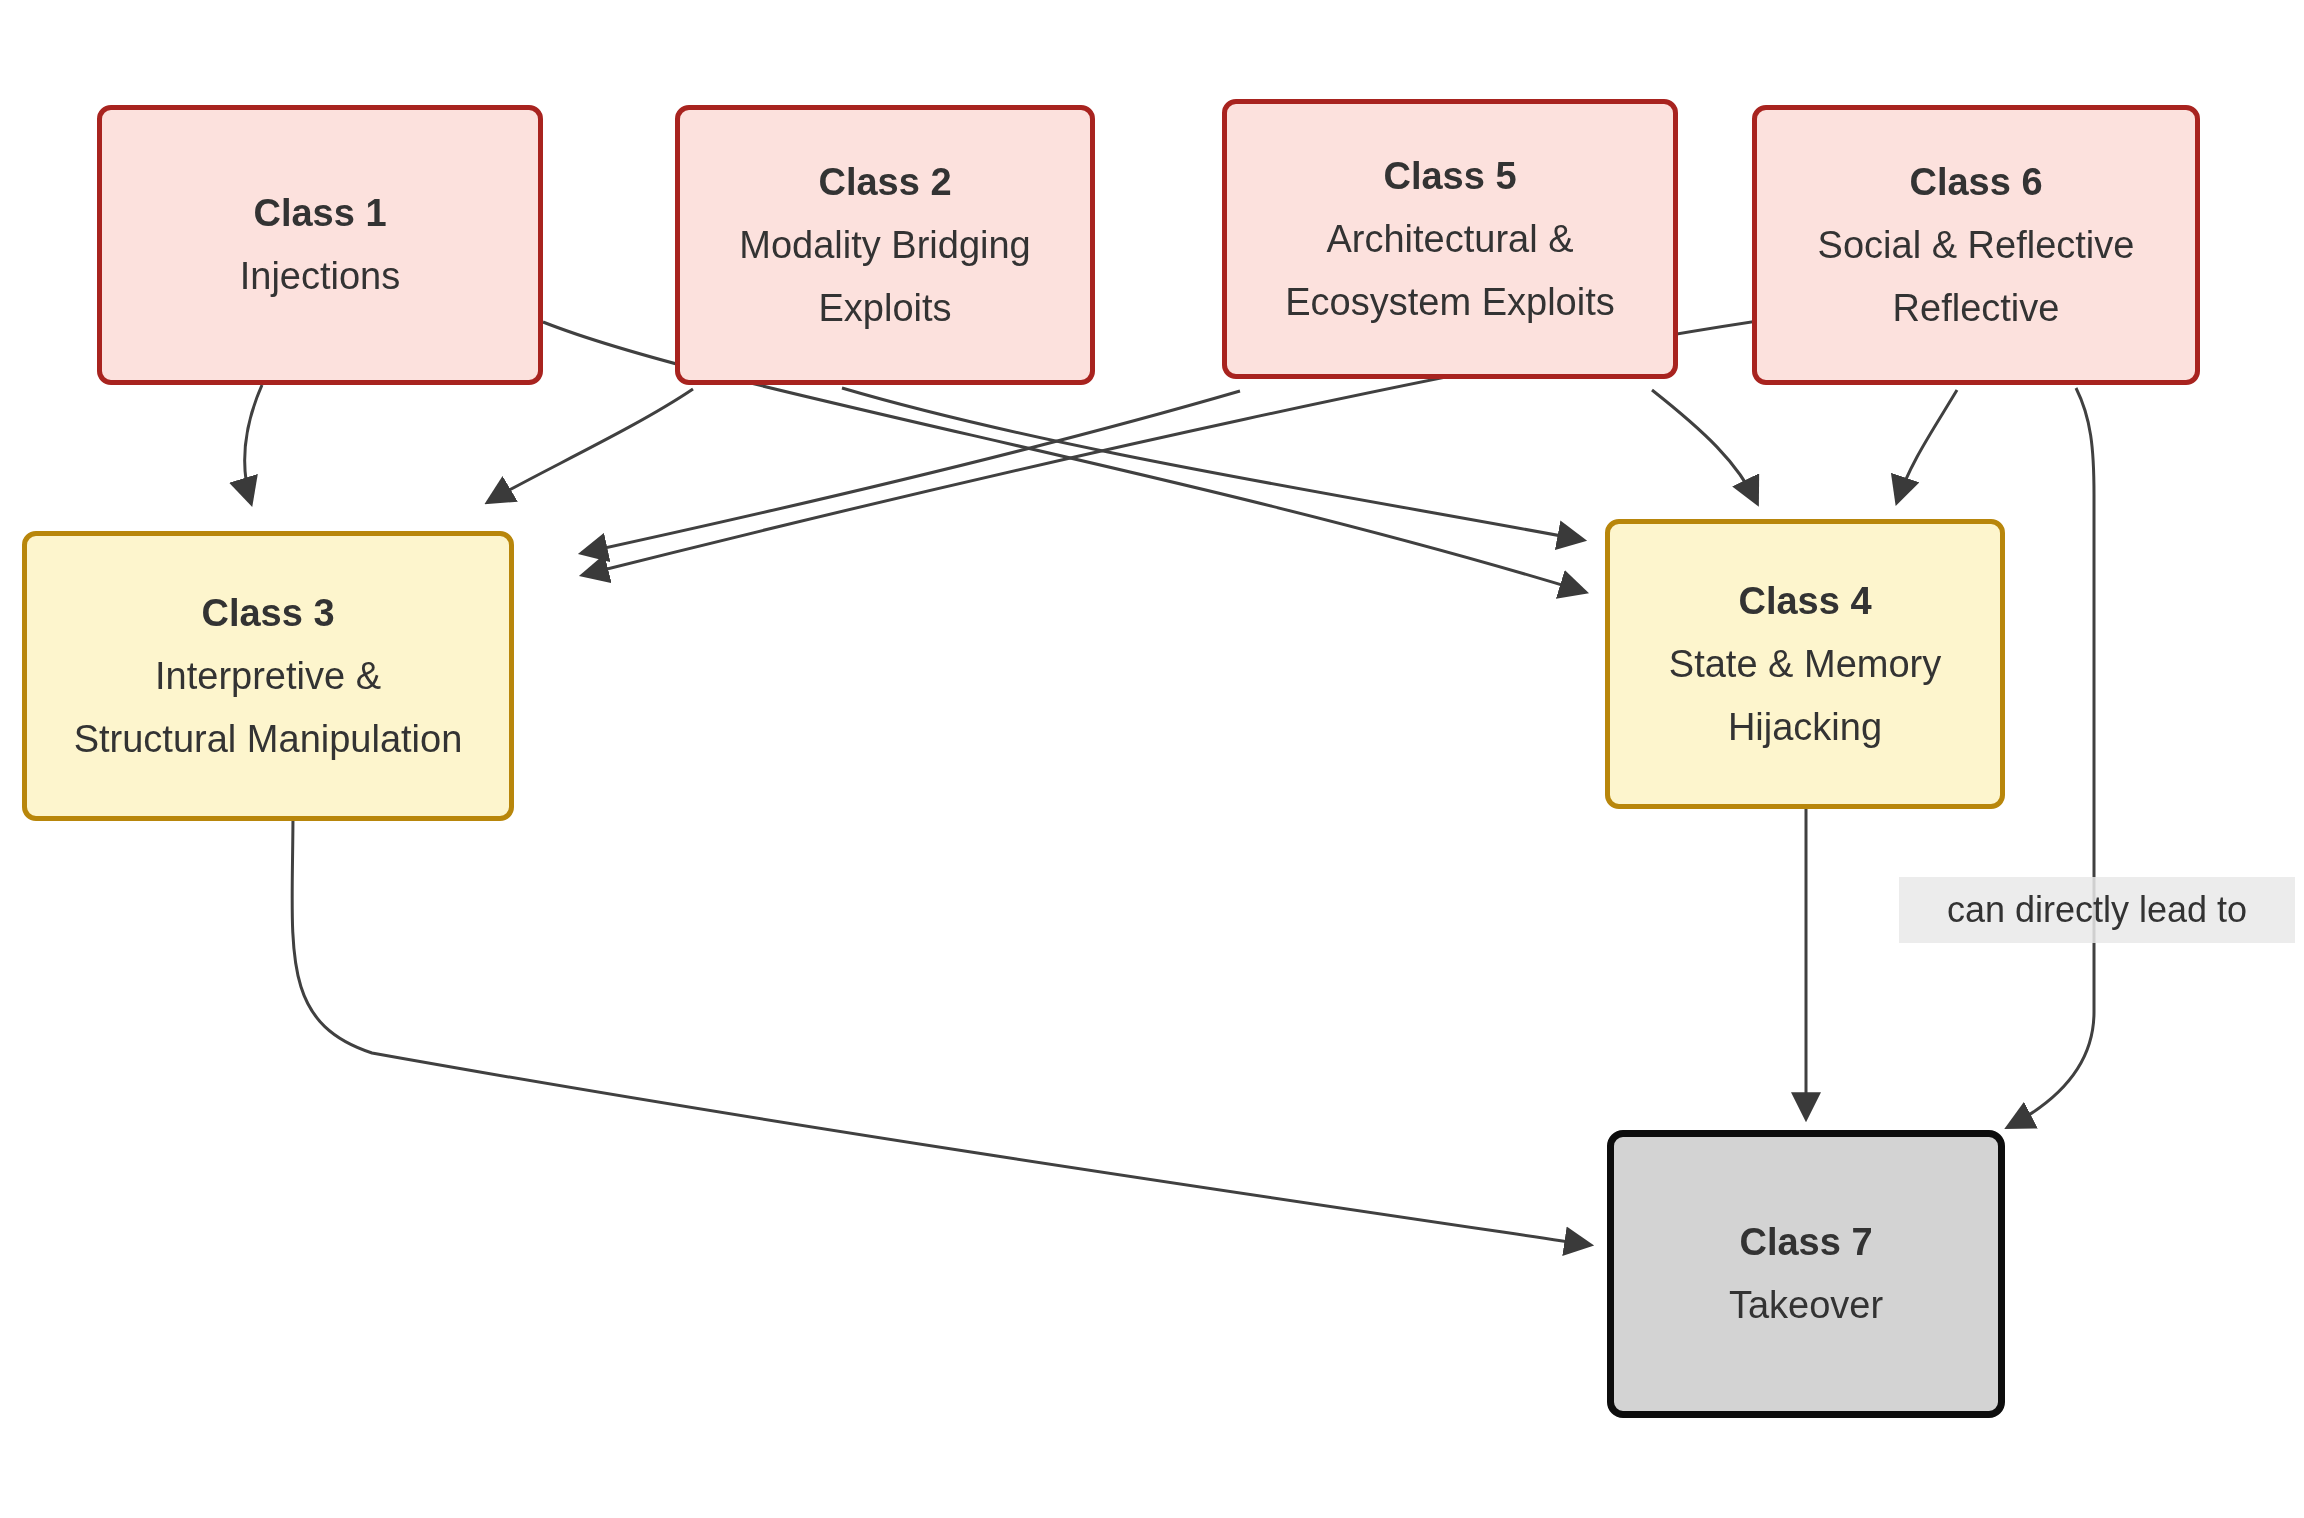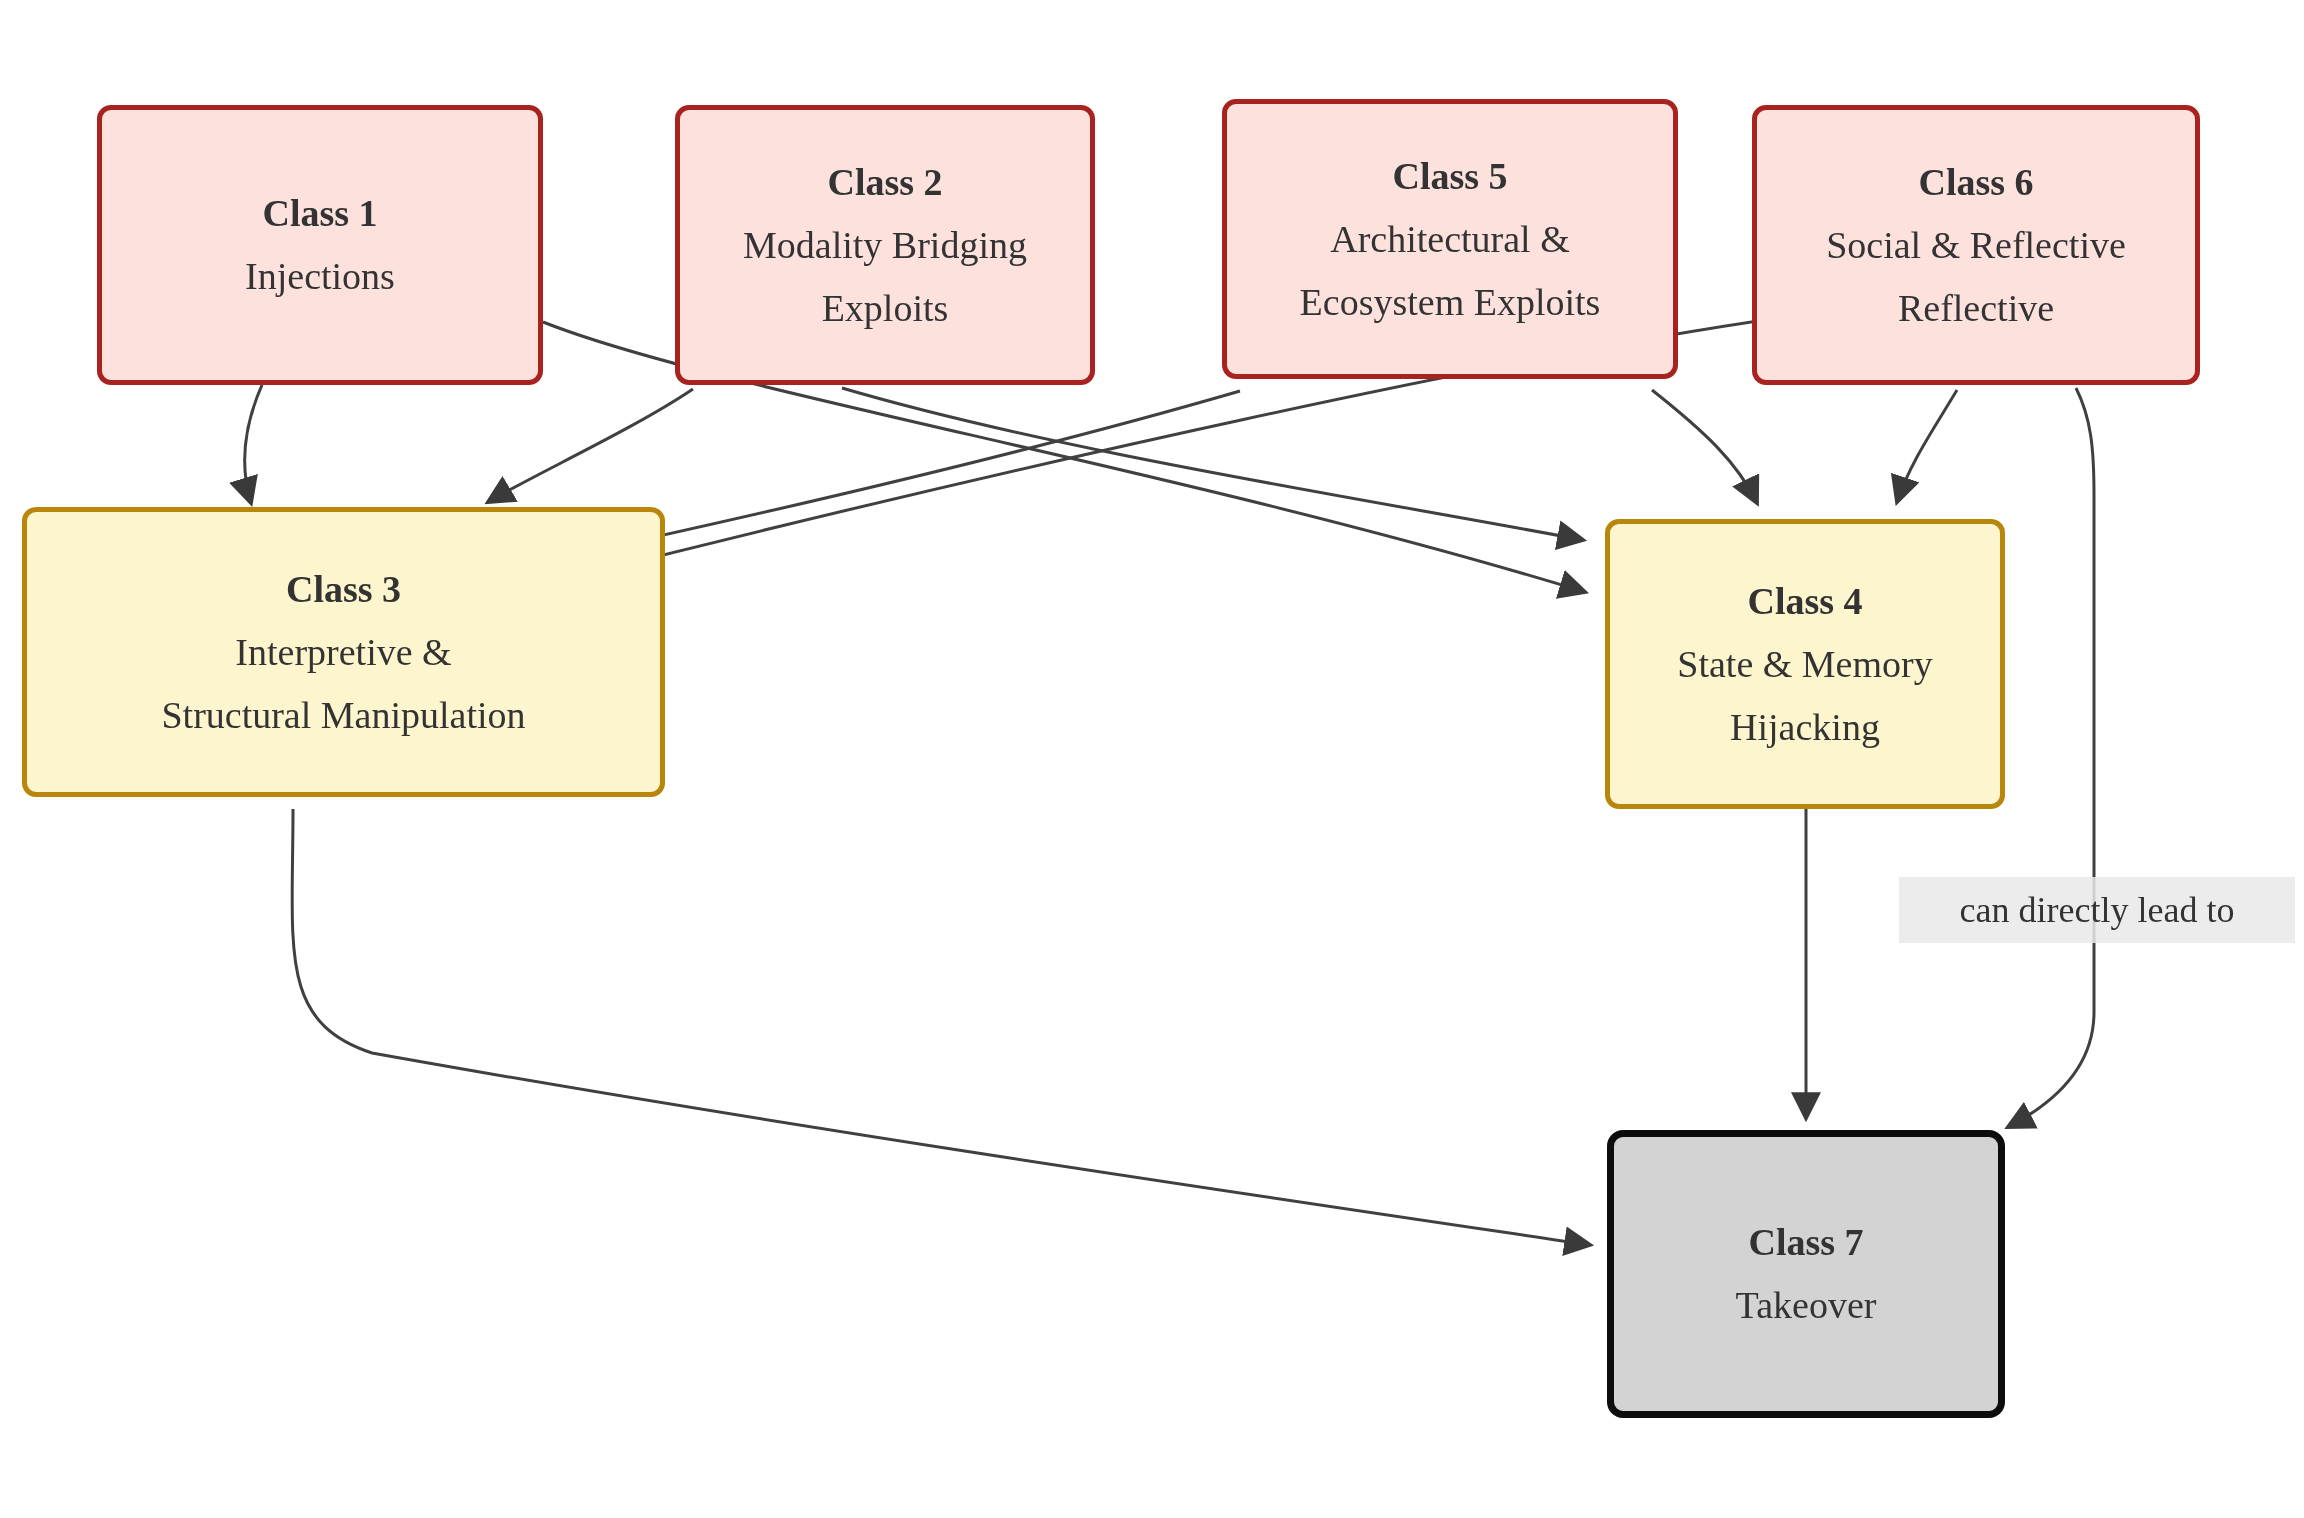--- a/index.html
+++ b/index.html
@@ -1,20 +1,20 @@
 <!DOCTYPE html>
 <html><head>
 <meta charset="utf-8">
 <style>
   html,body{margin:0;padding:0;background:#ffffff;}
   #canvas{
     position:relative;
     width:2304px;height:1518px;
     background:#ffffff;
-    font-family:Liberation Serif, serif;
+    font-family:Liberation Sans, sans-serif;
     overflow:hidden;
   }
   #edges{position:absolute;left:0;top:0;z-index:1;}
   .node{
     position:absolute;z-index:2;
     box-sizing:border-box;
     display:flex;flex-direction:column;justify-content:center;align-items:center;
     text-align:center;
     color:#333333;
     font-size:38px;line-height:63px;
@@ -74,21 +74,21 @@
     <div class="nl">Architectural &amp;</div>
     <div class="nl">Ecosystem Exploits</div>
   </div>
 
   <div class="node pink" style="left:1752px;top:105px;width:448px;height:280px">
     <div class="nt">Class 6</div>
     <div class="nl">Social &amp; Reflective</div>
     <div class="nl">Reflective</div>
   </div>
 
-  <div class="node yellow" style="left:22px;top:507px;width:643px;height:290px">
+  <div class="node yellow" style="left:22px;top:531px;width:492px;height:290px">
     <div class="nt">Class 3</div>
     <div class="nl">Interpretive &amp;</div>
     <div class="nl">Structural Manipulation</div>
   </div>
 
   <div class="node yellow" style="left:1605px;top:519px;width:400px;height:290px">
     <div class="nt">Class 4</div>
     <div class="nl">State &amp; Memory</div>
     <div class="nl">Hijacking</div>
   </div>

